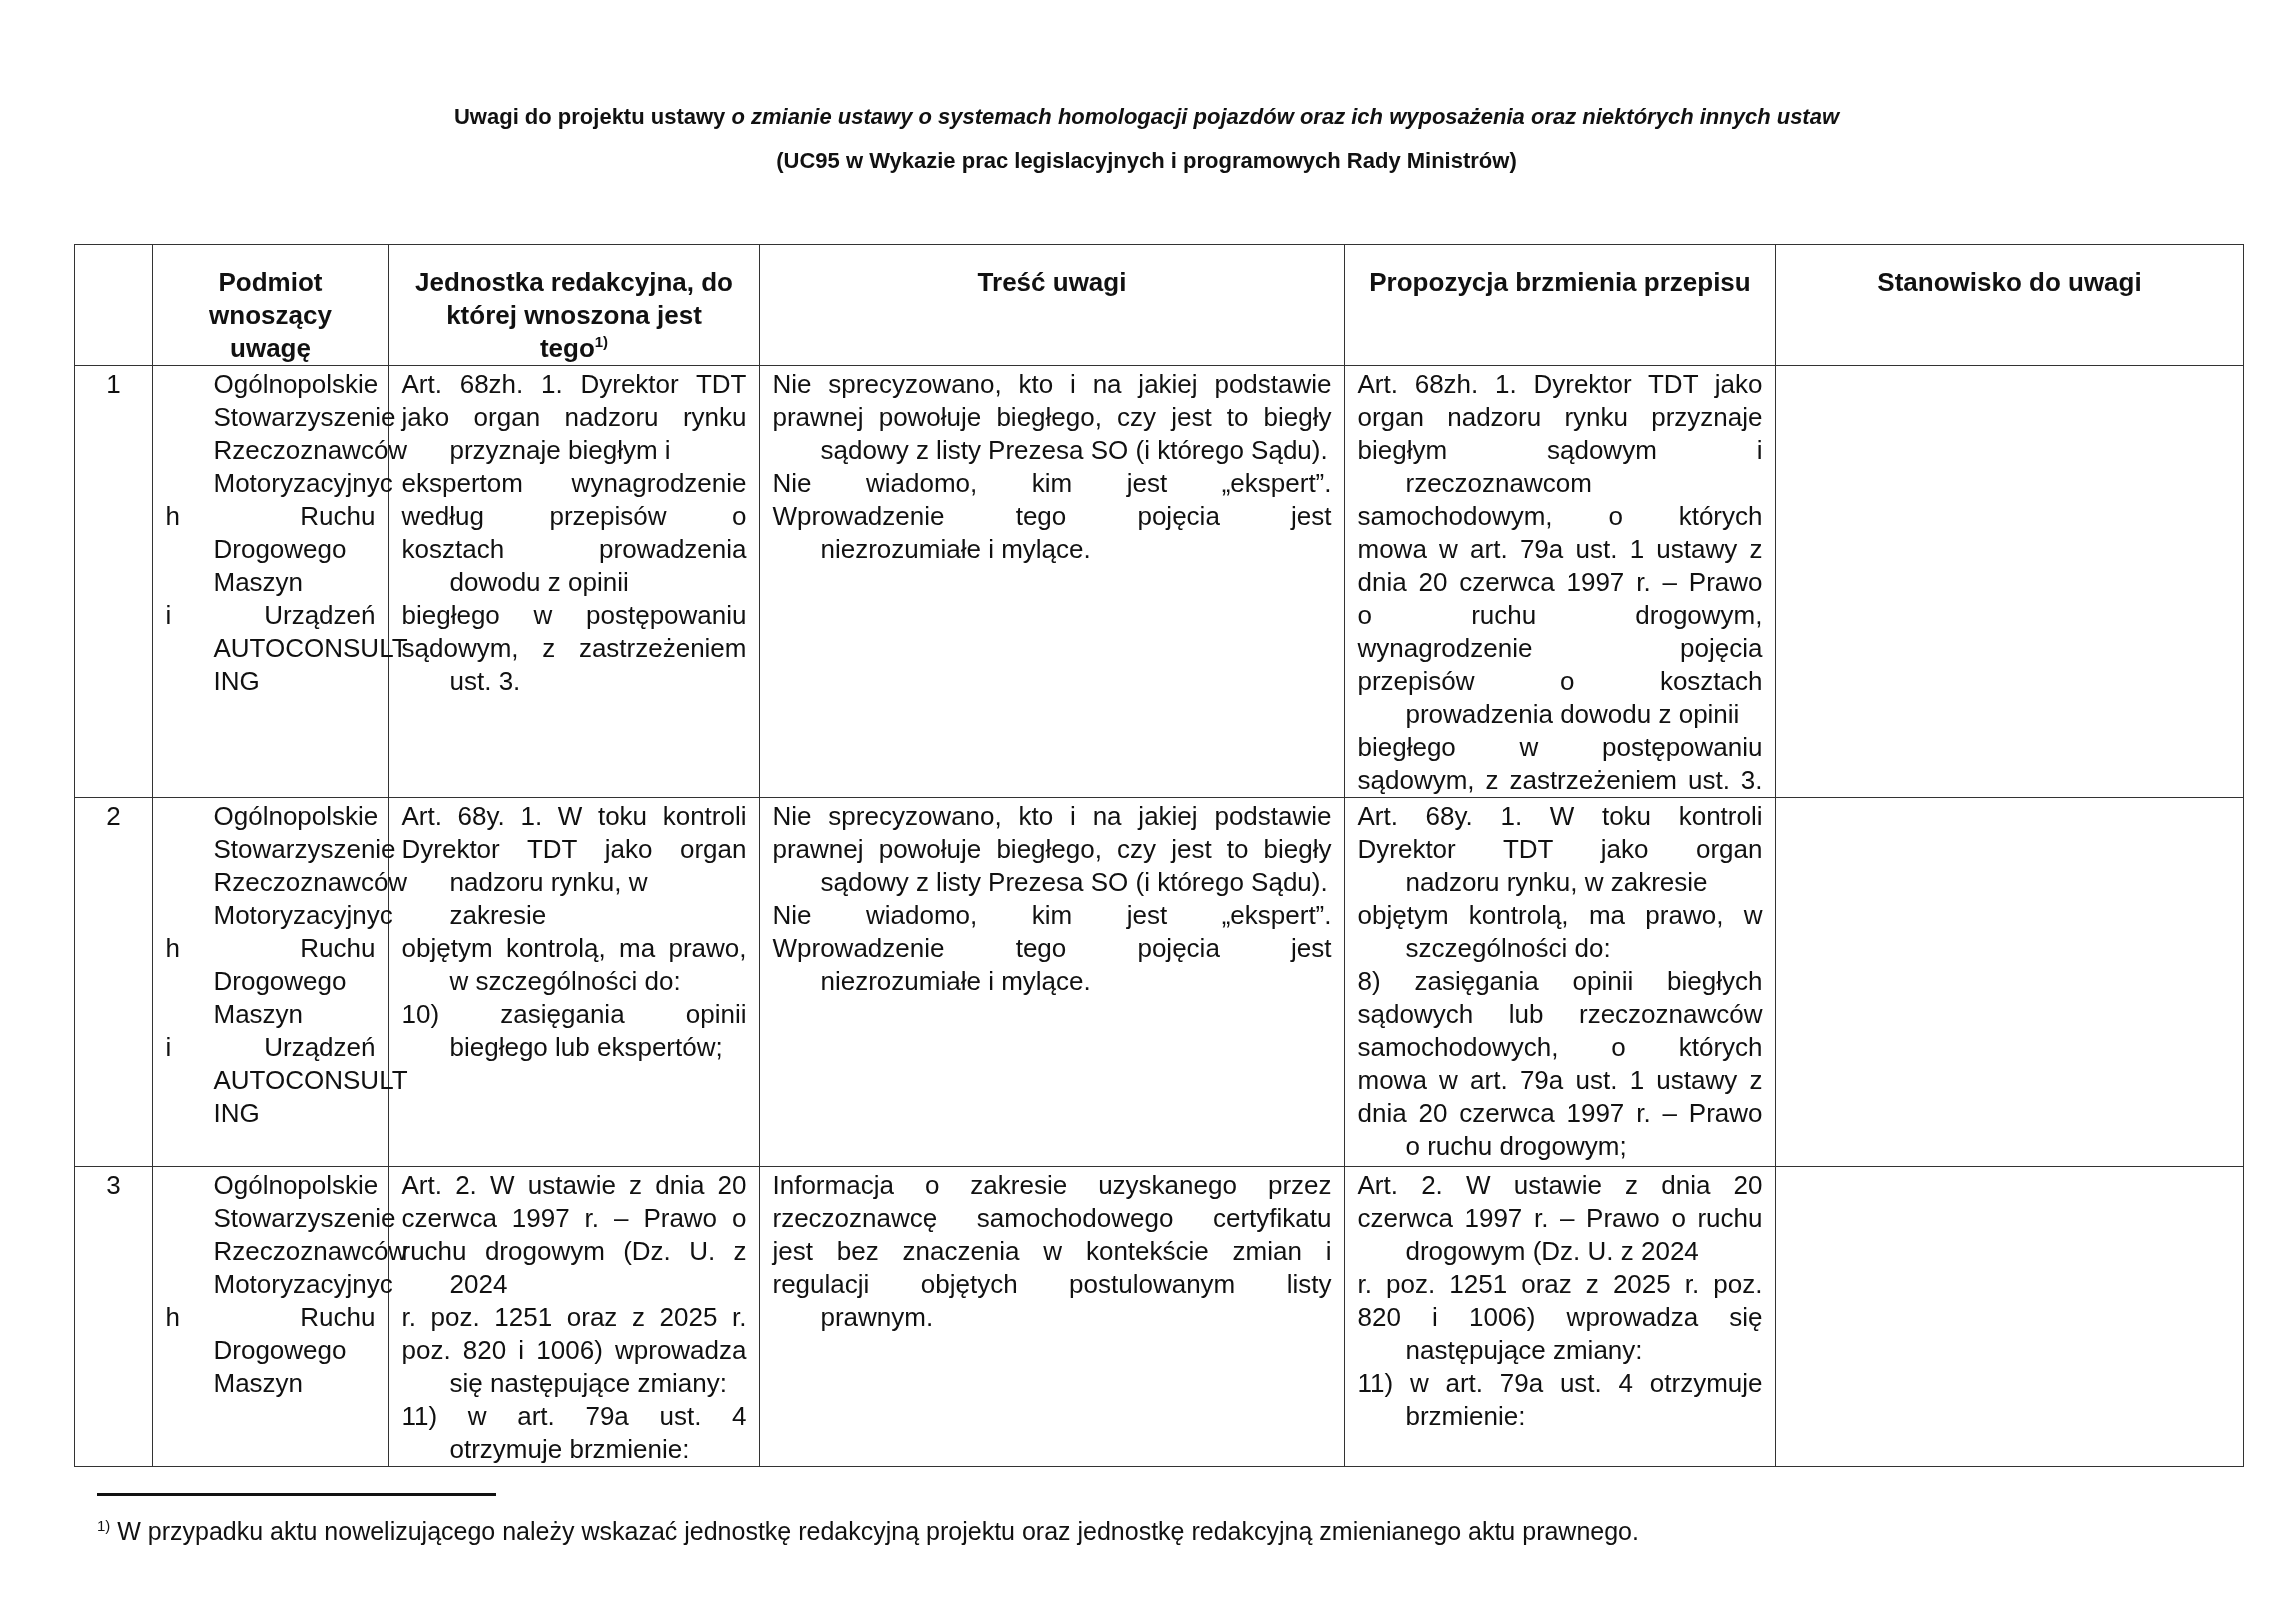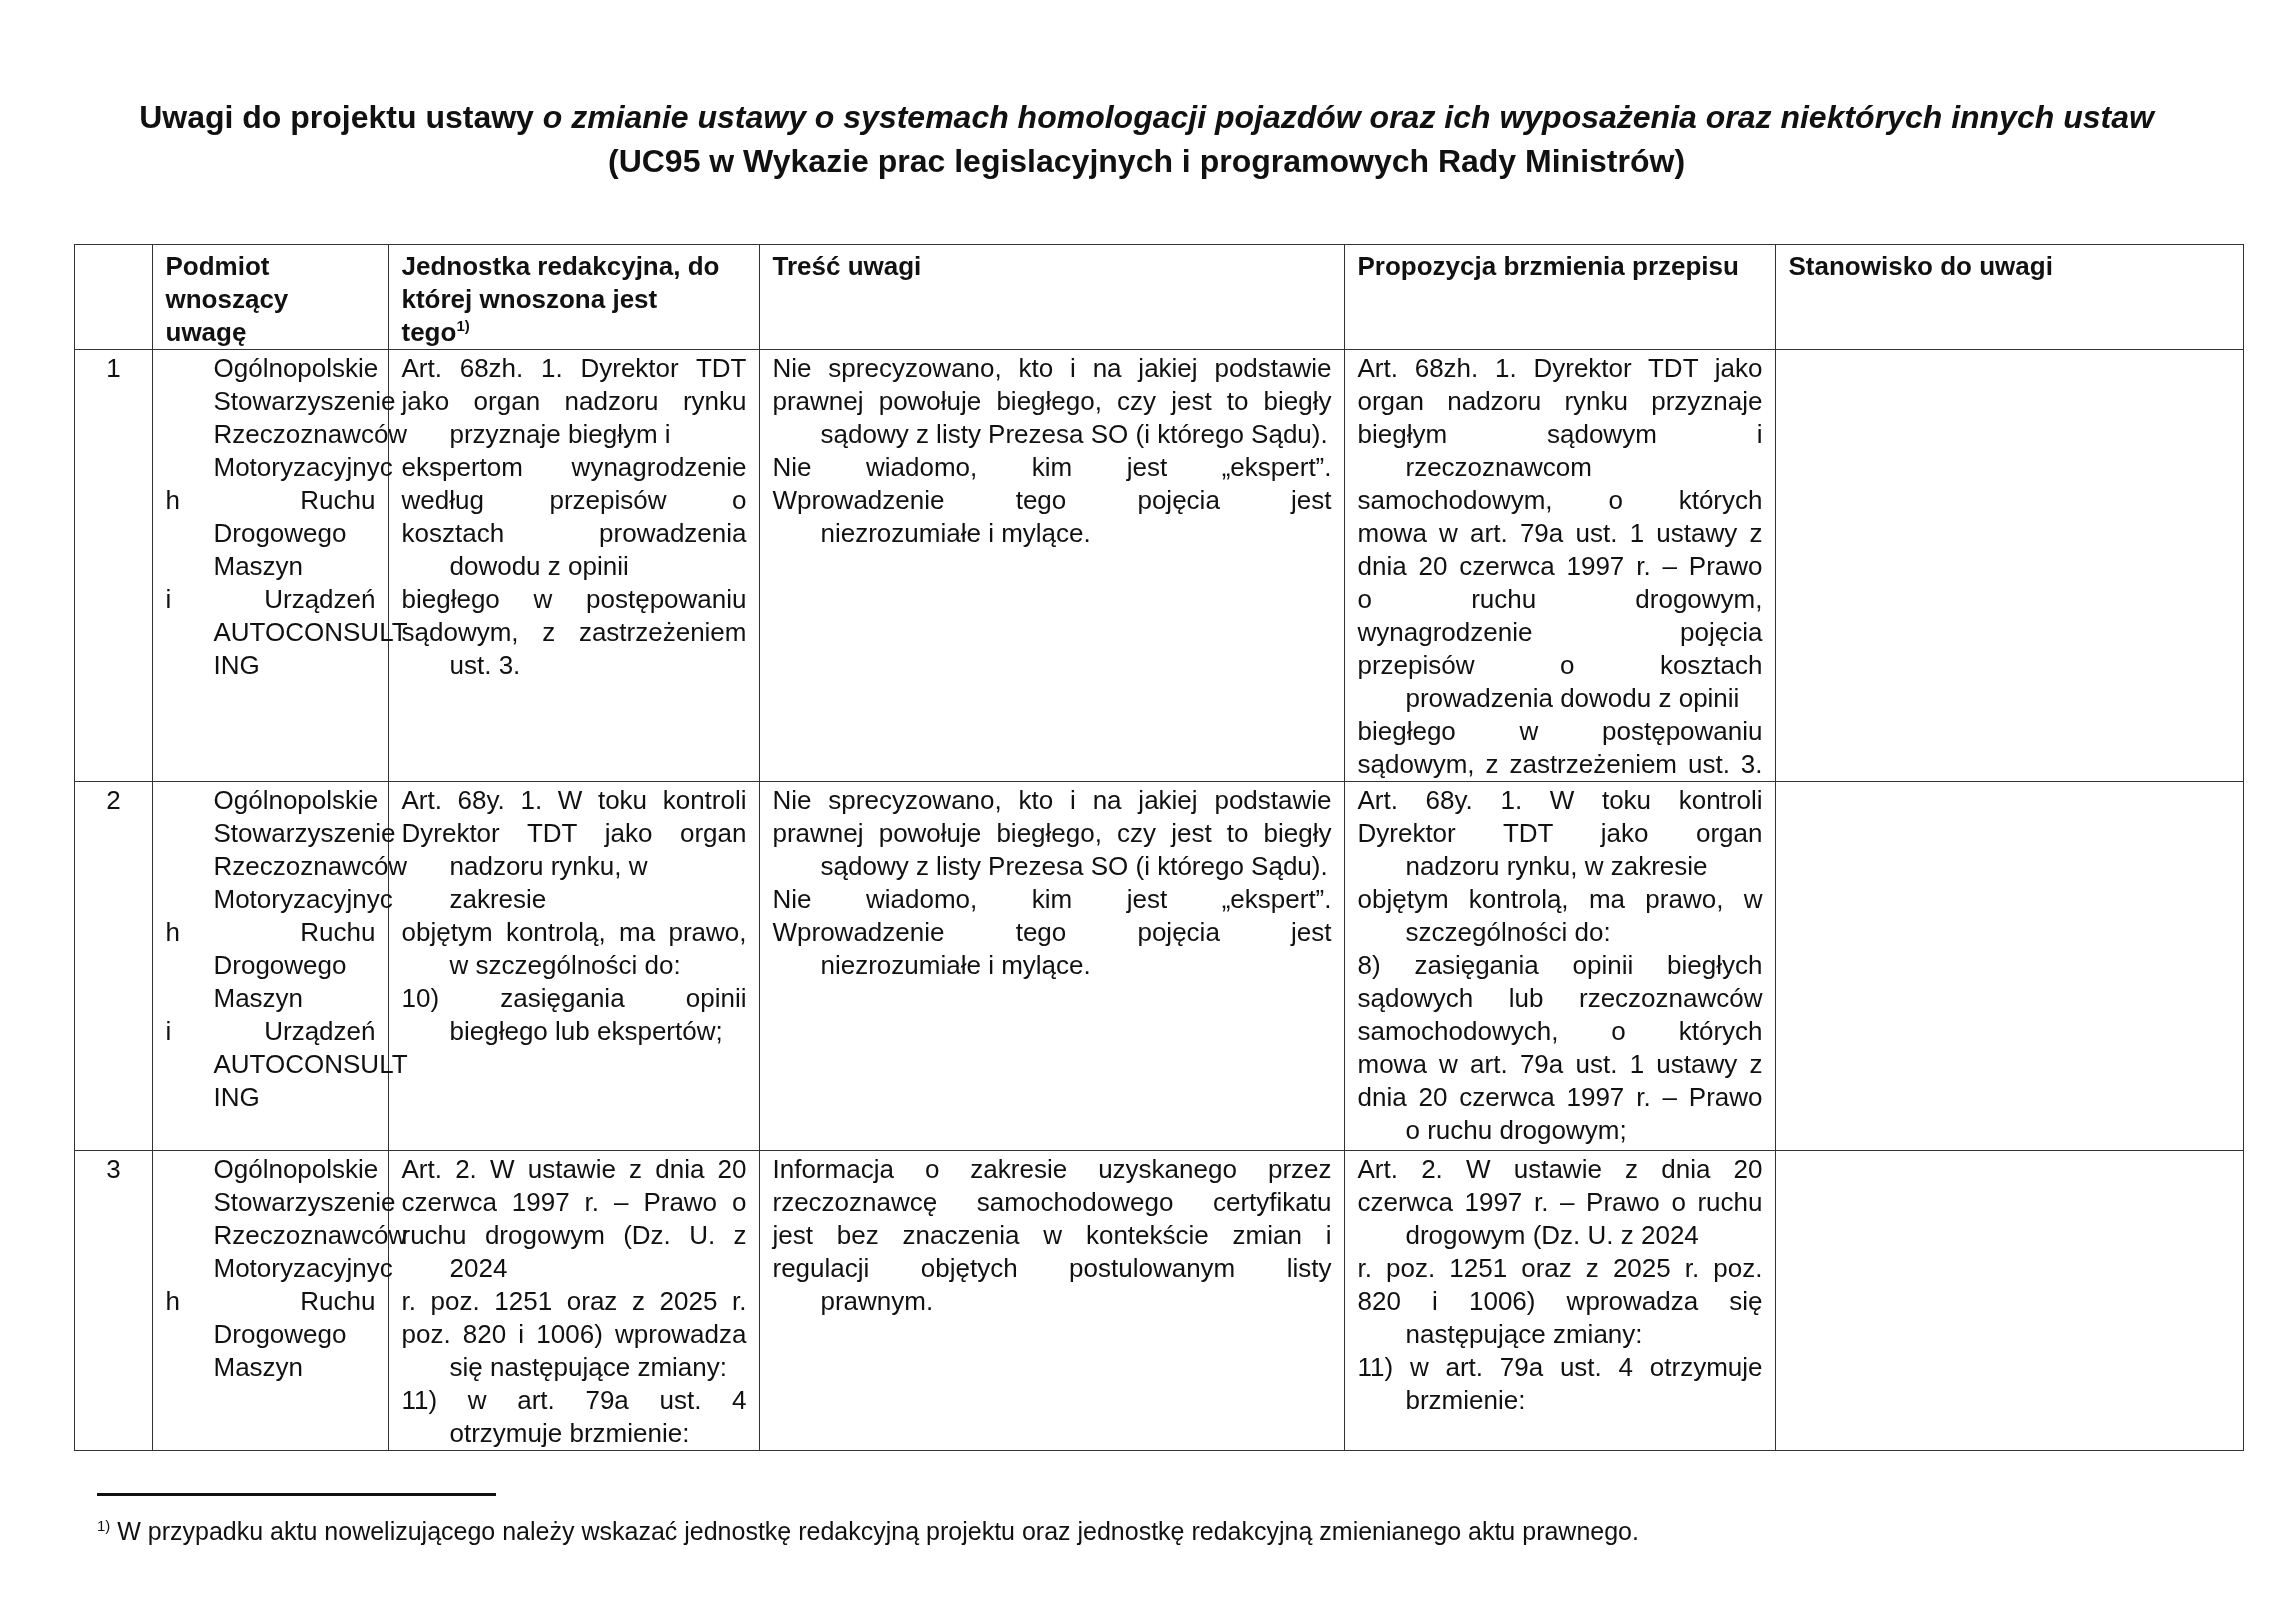--- a/index.html
+++ b/index.html
@@ -1,28 +1,28 @@
 <!DOCTYPE html>
 <html style="font-size:14.3px"><head>
 <meta charset="utf-8">
 <style>
   html, body { margin:0; padding:0; background:#ffffff; }
   body { width:2293px; height:1621px; position:relative; overflow:hidden;
          font-family:"Liberation Sans", "DejaVu Sans", sans-serif; color:#111; }
   .title { position:absolute; left:0; width:2293px; text-align:center;
-           font-weight:bold; font-size:32px; line-height:34px; }
+           font-weight:bold; font-size:22px; line-height:34px; }
   .title.l1 { top:100px; }
   .title.l2 { top:144px; }
   .title .it { font-style:italic; }
 
   table.grid { position:absolute; left:74px; top:244px; border-collapse:collapse;
                table-layout:fixed; width:2168px; }
   table.grid td, table.grid th { border:1.8px solid #333; vertical-align:top;
                font-size:26px; line-height:33px; padding:1.8px 12.5px 0 12.5px; box-sizing:border-box; }
-  table.grid th { font-weight:bold; text-align:left; padding-top:5px; }
+  table.grid th { font-weight:bold; text-align:center; padding-top:21px; }
   table.grid th sup { font-size:15px; line-height:0; }
   td.num { text-align:center; padding-left:3.6px; padding-right:3.6px; }
   .line { display:block; }
   .jline { display:block; text-align:justify; text-align-last:justify; }
   .pline { display:block; text-align:left;margin-left:48px; }
 
   .fn-rule { position:absolute; left:97px; top:1493px; width:399px; height:2.7px; background:#111; }
   .footnote { position:absolute; left:97px; top:1510px; font-size:25px; line-height:32px; }
   .footnote sup { font-size:15px; }
 </style>

